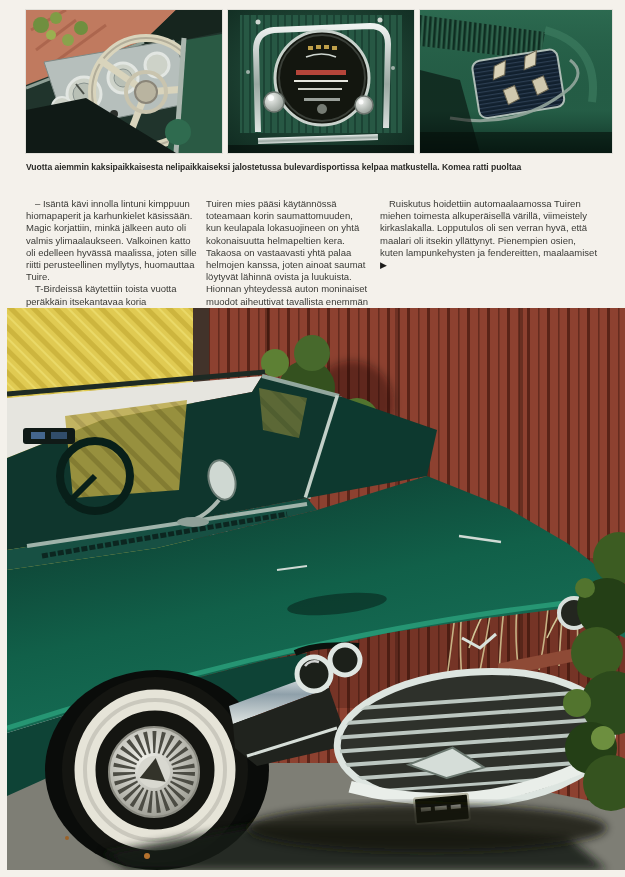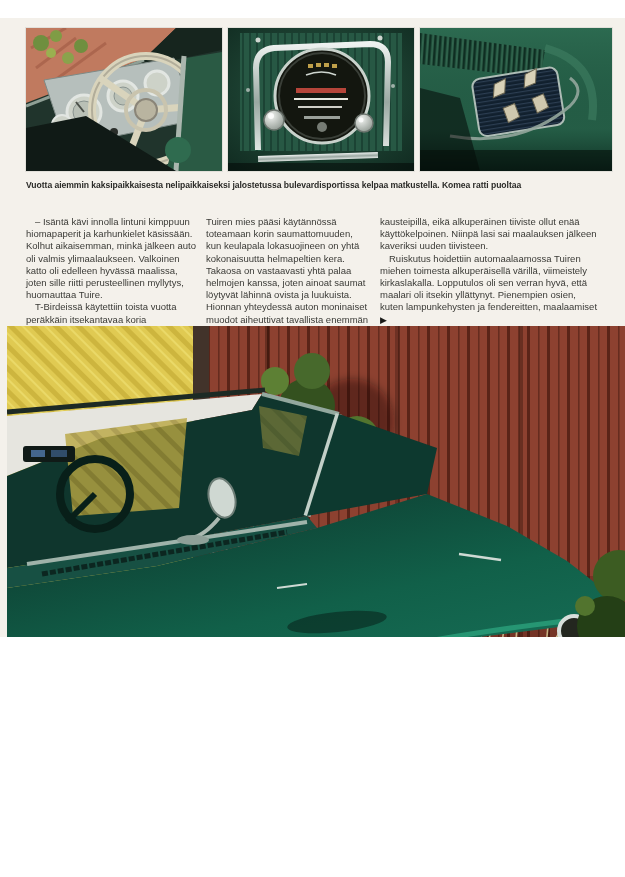--- a/index.html
+++ b/index.html
@@ -1,17 +1,17 @@
 <!DOCTYPE html>
 <html lang="fi" style="--page_bg: #f4f1eb; --body_text: #3a3a36; --caption_text: #2b2b28; --car_green: #136149; --wall_yellow: #e0ca52; --barn_red: #8d4130; --roof_white: #e6e5df; --asphalt_gray: #7e7e75; --marker_black: #1a1a18;"><head>
 <meta charset="utf-8">
 <style>
   html,body{margin:0;padding:0;}
   body{font-family:"Liberation Sans","DejaVu Sans",sans-serif;}
-  .page{position:relative;width:625px;height:619px;background:var(--page_bg,#f4f1eb);overflow:hidden;margin-top:18px;}
+  .page{position:relative;width:625px;height:877px;background:var(--page_bg,#f4f1eb);overflow:hidden;}
   .photo{position:absolute;top:10px;height:143px;overflow:hidden;box-shadow:0 0 0 1px rgba(0,0,0,.07);}
   .photo svg{display:block;width:100%;height:100%;}
   #photo1{left:26px;width:196px;}
   #photo2{left:228px;width:186px;}
   #photo3{left:420px;width:192px;}
   .caption{position:absolute;left:26px;top:161px;width:392px;
     font-size:8.6px;line-height:13px;font-weight:bold;color:var(--caption_text,#2b2b28);letter-spacing:-0.05px;}
   .caption div{white-space:nowrap;}
   .cols{position:absolute;top:198px;left:0;width:625px;}
   .col{position:absolute;top:0;font-size:9.5px;line-height:12.2px;color:var(--body_text,#3a3a36);text-align:left;}
@@ -163,29 +163,28 @@
       </svg>
     </figure>
   </div>
 
   <div class="caption">
     <div>Vuotta aiemmin kaksipaikkaisesta nelipaikkaiseksi jalostetussa bulevardisportissa kelpaa matkustella. Komea ratti puoltaa</div>
   </div>
 
   <div class="cols">
     <div class="col" id="col1">
-      <p class="indent">– Isäntä kävi innolla lintuni kimppuun hiomapaperit ja karhunkielet käsissään. Kolhut aikaisemman, minkä jälkeen auto oli valmis ylimaalaukseen. Valkoinen katto oli edelleen hyvässä maalissa, joten sille riitti perusteellinen myllytys, huomauttaa Tuire.</p>
+      <p class="indent">– Isäntä kävi innolla lintuni kimppuun hiomapaperit ja karhunkielet käsissään. Magic korjattiin, minkä jälkeen auto oli valmis ylimaalaukseen. Valkoinen katto oli edelleen hyvässä maalissa, joten sille riitti perusteellinen myllytys, huomauttaa Tuire.</p>
       <p class="indent">T-Birdeissä käytettiin toista vuotta peräkkäin itsekantavaa koria aikaisemman erillisrungon sijasta. Pohjatöiden aikana</p>
     </div>
     <div class="col" id="col2">
       <p>Tuiren mies pääsi käytännössä toteamaan korin saumattomuuden, kun keulapala lokasuojineen on yhtä kokonaisuutta helmapeltien kera. Takaosa on vastaavasti yhtä palaa helmojen kanssa, joten ainoat saumat löytyvät lähinnä ovista ja luukuista. Hionnan yhteydessä auton moninaiset muodot aiheuttivat tavallista enemmän työtä.</p>
       <p class="indent">– Takalasin kiinnitystä oli avitettu pak-</p>
     </div>
     <div class="col" id="col3">
-      <p>kausteipillä, eikä alkuperäinen tiiviste ollut enää käyttökelpoinen. Niinpä lasi sai maalauksen jälkeen kaveriksi uuden tiivisteen.</p>
       <p class="indent"><span>Ruiskutus hoidettiin automaalaamossa Tuiren miehen toimesta alkuperäisellä värillä, viimeistely kirkaslakalla. Lopputulos oli sen verran hyvä, että maalari oli itsekin yllättynyt. Pienempien osien, kuten lampunkehysten ja fendereitten, maalaamiset</span> <span class="marker">▶</span></p>
     </div>
   </div>
 
   <figure class="mainphoto" style="margin:0">
     <svg viewBox="0 0 618 562" preserveAspectRatio="none">
       <defs>
         <pattern id="yel" width="16" height="16" patternUnits="userSpaceOnUse" patternTransform="rotate(-45)">
           <rect width="16" height="16" style="fill:var(--wall_yellow,#e0ca52)"></rect>
           <rect width="5" height="16" fill="#cdb53e"></rect>

